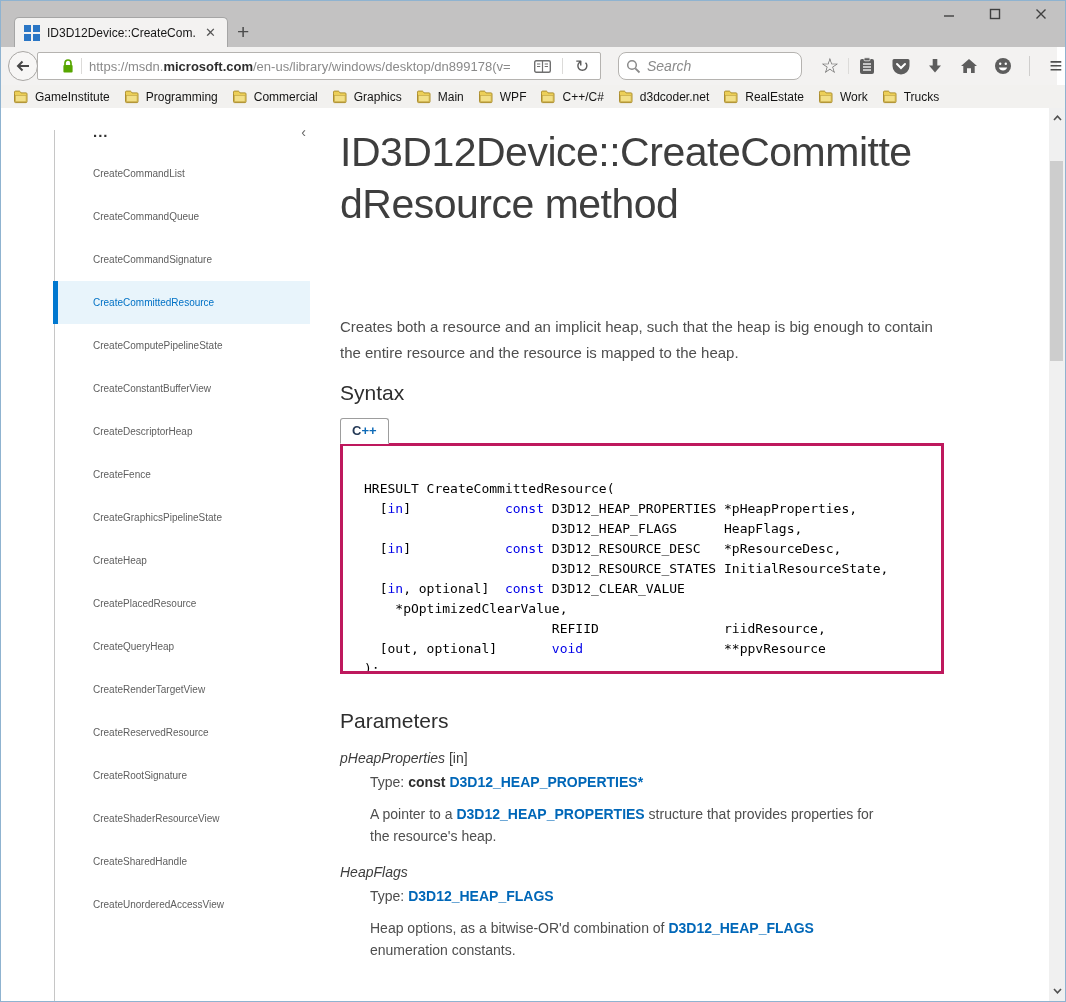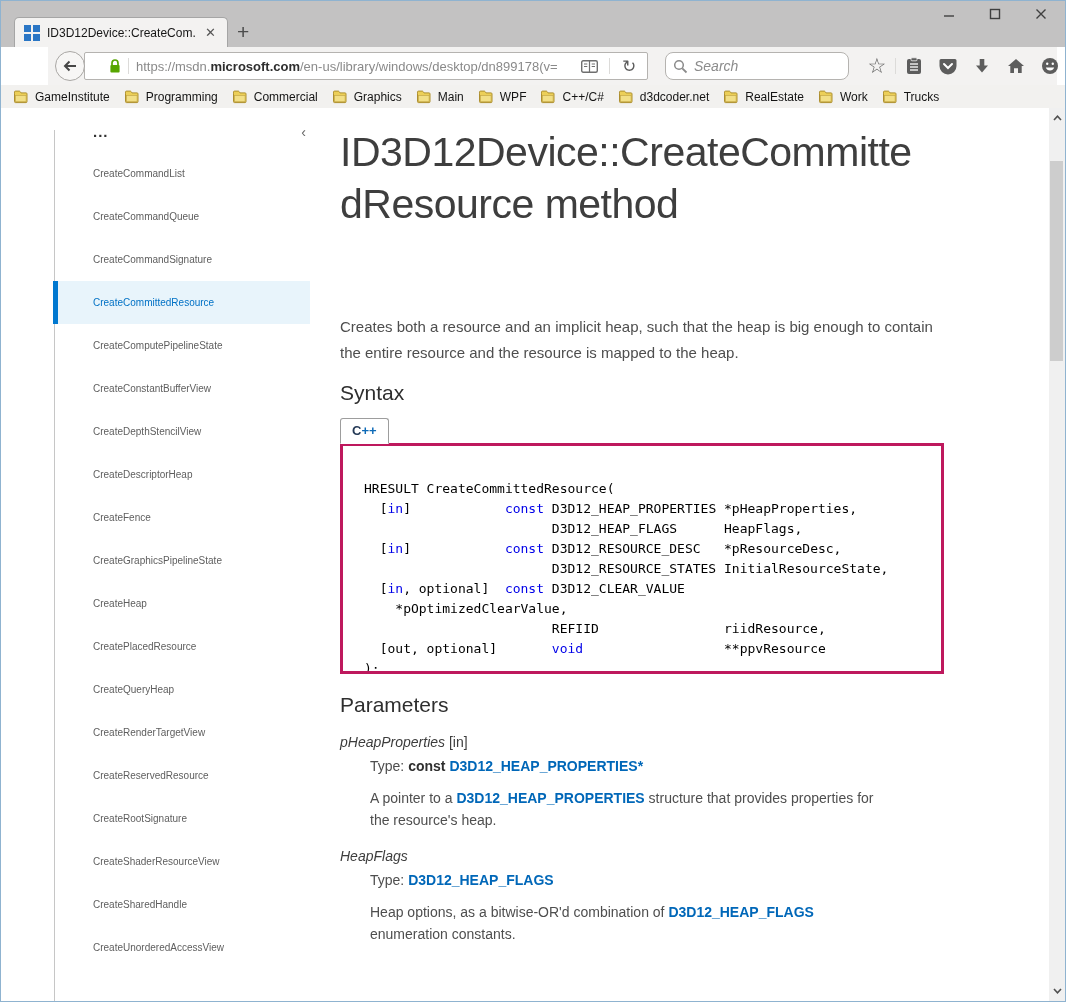--- a/index.html
+++ b/index.html
@@ -11,21 +11,21 @@
   .tab { position:absolute; left:13px; top:16px; width:214px; height:30px; background:#f3f2f1;
          border:1px solid #a5a5a5; border-bottom:none; border-radius:5px 5px 0 0;
          display:flex; align-items:center; gap:7px; padding:0 9px; cursor:default; }
   .tab-title { font-size:12px; color:#161616; flex:1; white-space:nowrap; overflow:hidden; }
   .tab-close { font-size:13px; color:#555; cursor:pointer; padding:0 2px; }
   .newtab { position:absolute; left:236px; top:20px; font-size:21px; color:#4c4c4c; cursor:pointer; line-height:22px; }
   .win-controls { position:absolute; top:6px; right:18px; display:flex; gap:33px; align-items:center; }
   .win-btn { width:13px; height:13px; display:flex; align-items:center; justify-content:center; cursor:pointer; }
 
   
-  .navbar { position:absolute; top:46px; left:0; right:8px; height:38px; background:#f3f2f1;margin-left:47px; }
+  .navbar { position:absolute; top:46px; left:0; right:8px; height:38px; background:#f3f2f1; }
   .back-btn { position:absolute; left:7px; top:4px; width:30px; height:30px; border-radius:50%;
               border:1px solid #a9a7a4; background:#f7f6f5; display:flex; align-items:center; justify-content:center; cursor:pointer; z-index:2; }
   .urlbar { position:absolute; left:36px; top:5px; width:564px; height:28px; background:#fff;
             border:1px solid #b5b3b0; border-radius:2px; display:flex; align-items:center; padding:0 6px 0 10px; }
   .url-text { font-size:13px; color:#8a8a8a; white-space:nowrap; overflow:hidden; flex:1; }
   .url-text b { color:#2e2e2e; font-weight:700; }
   .vdiv { width:1px; height:16px; background:#dcdbd9; margin:0 7px; }
   .vdiv2 { width:1px; height:20px; background:#cfcecd; margin:0 9px; }
   .searchbox { position:absolute; left:617px; top:5px; width:184px; height:28px; background:#fff;
                border:1px solid #b5b3b0; border-radius:8px; display:flex; align-items:center; padding-left:7px; gap:6px; }
@@ -61,21 +61,21 @@
   .section-h { font-size:21px; font-weight:400; color:#2e2e2e; }
   .syntax-h { margin-top:15px; }
   .code-tab { display:inline-block; margin-top:12px; position:relative; top:1px; z-index:2;
               background:#fff; border:1px solid #9d9d9d; border-bottom:1px solid #fff;
               border-radius:3px 3px 0 0; padding:4px 11px 5px; font-size:13px; font-weight:700; color:#0d6ab7; cursor:default; }
   .code-tab::first-letter { color:#253a56; }
   .code-box { border:3px solid #be185d; height:231px; padding:33px 2px 0 21px; overflow:hidden; }
   .code-box pre { font-family:"DejaVu Sans Mono","Liberation Mono",monospace; font-size:13px; line-height:20px; color:#000; }
   .kw { color:#0000e8; }
 
-  .params-h { margin-top:19px; }
+  .params-h { margin-top:35px; }
   .param-name { margin-top:17px; font-size:14px; color:#3d3d3d; }
   .param-name em { font-style:italic; }
   .param-name .ann { font-style:normal; color:#3d3d3d;margin-top:8px; }
   .param-type { margin-top:8px; padding-left:30px; font-size:14px; color:#4e4e4e; }
   .param-type .b { font-weight:700; color:#2f2f2f; }
   .plink { color:#0067b8; font-weight:700; text-decoration:none; cursor:pointer; }
   .param-desc { margin-top:13px; padding-left:30px; width:545px; font-size:14px; line-height:22px; color:#4e4e4e; }
 
   
   .vscroll { position:absolute; top:107px; right:0; width:16px; bottom:0; background:#f0f0f0; }
@@ -298,23 +298,20 @@
           <div class="sb-item sel">
             <span>CreateCommittedResource</span>
           </div>
           <div class="sb-item">
             <span>CreateComputePipelineState</span>
           </div>
           <div class="sb-item">
             <span>CreateConstantBufferView</span>
           </div>
           <div class="sb-item">
-            <span>CreateDepthStencilView</span>
-          </div>
-          <div class="sb-item">
             <span>CreateDescriptorHeap</span>
           </div>
           <div class="sb-item">
             <span>CreateFence</span>
           </div>
           <div class="sb-item">
             <span>CreateGraphicsPipelineState</span>
           </div>
           <div class="sb-item">
             <span>CreateHeap</span>

